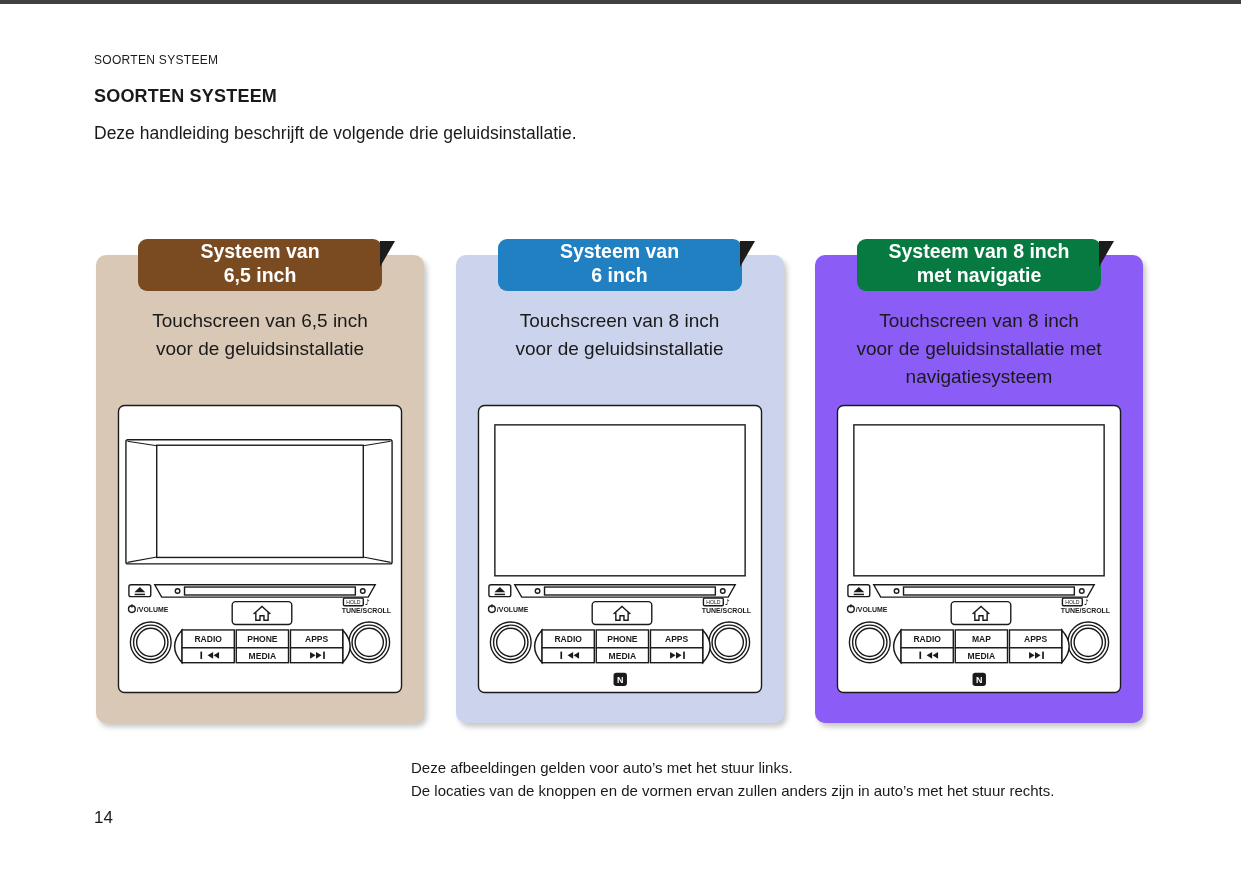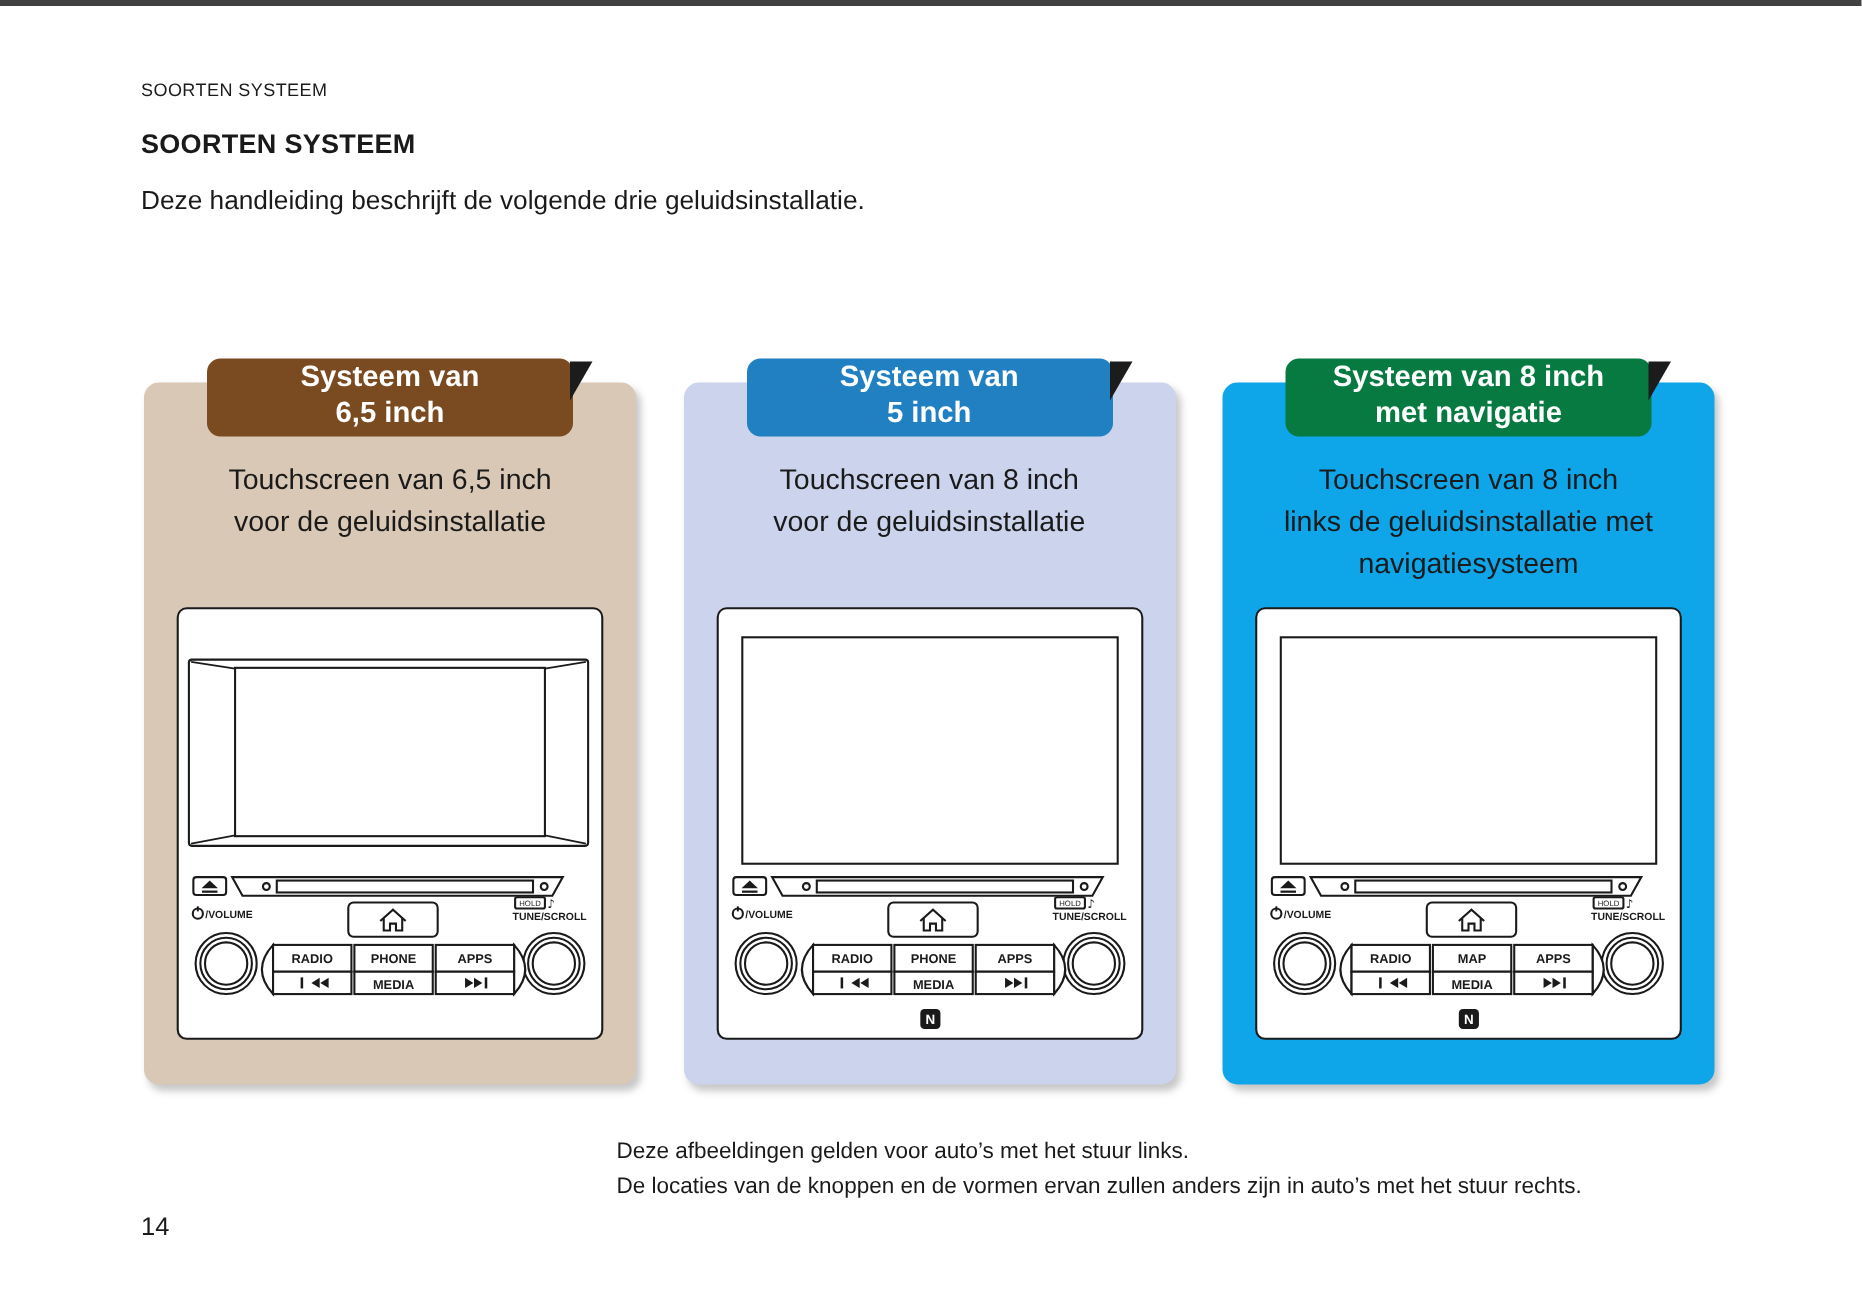--- a/index.html
+++ b/index.html
@@ -138,21 +138,21 @@
           </g>
         </g>
       </svg>
     </div>
   </div>
 
   <div class="panel" style="background-color: rgb(203, 212, 236);">
     <div class="tab" style="background-color: rgb(33, 128, 194);">
       <div class="tab-fold"></div>
       <span>Systeem van</span>
-      <span>5 inch</span>
+      <span>6 inch</span>
     </div>
     <div class="panel-title">
       <div>Touchscreen van 8 inch</div>
       <div>voor de geluidsinstallatie</div>
     </div>
     <div class="unit-wrap">
       <svg class="unit-svg" viewBox="0 0 290 295">
         <rect class="ln" x="2.5" y="2.5" width="285" height="289" rx="6" stroke-width="2.4"></rect>
         <rect class="ln" x="19" y="22" width="252" height="152" stroke-width="2"></rect>
         <g>
@@ -218,29 +218,29 @@
           </g>
         </g>
         <g>
           <rect x="138.5" y="271.5" width="13.5" height="13.5" rx="2.8" fill="#1a1a1a"></rect>
           <text class="nfc-lbl" x="145.2" y="281.6">N</text>
         </g>
       </svg>
     </div>
   </div>
 
-  <div class="panel" style="background-color: #0ea5e9;">
+  <div class="panel" style="background-color: #8b5cf6;">
     <div class="tab" style="background-color: rgb(7, 122, 65);">
       <div class="tab-fold"></div>
       <span>Systeem van 8 inch</span>
       <span>met navigatie</span>
     </div>
     <div class="panel-title">
       <div>Touchscreen van 8 inch</div>
-      <div>links de geluidsinstallatie met</div>
+      <div>voor de geluidsinstallatie met</div>
       <div>navigatiesysteem</div>
     </div>
     <div class="unit-wrap">
       <svg class="unit-svg" viewBox="0 0 290 295">
         <rect class="ln" x="2.5" y="2.5" width="285" height="289" rx="6" stroke-width="2.4"></rect>
         <rect class="ln" x="19" y="22" width="252" height="152" stroke-width="2"></rect>
         <g>
           <rect class="ln" x="13" y="183" width="22" height="12" rx="2"></rect>
           <g>
             <path d="M18.5 190.5 L29.5 190.5 L24 185.2 Z" fill="#1a1a1a"></path>

